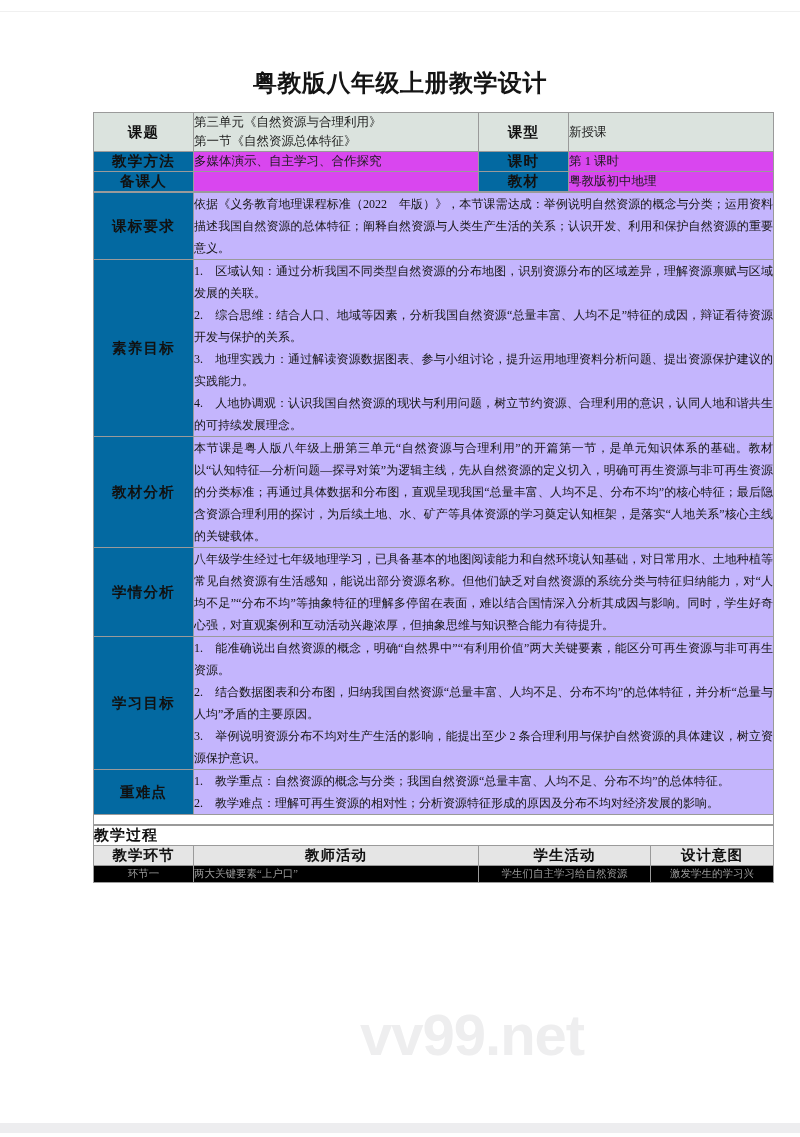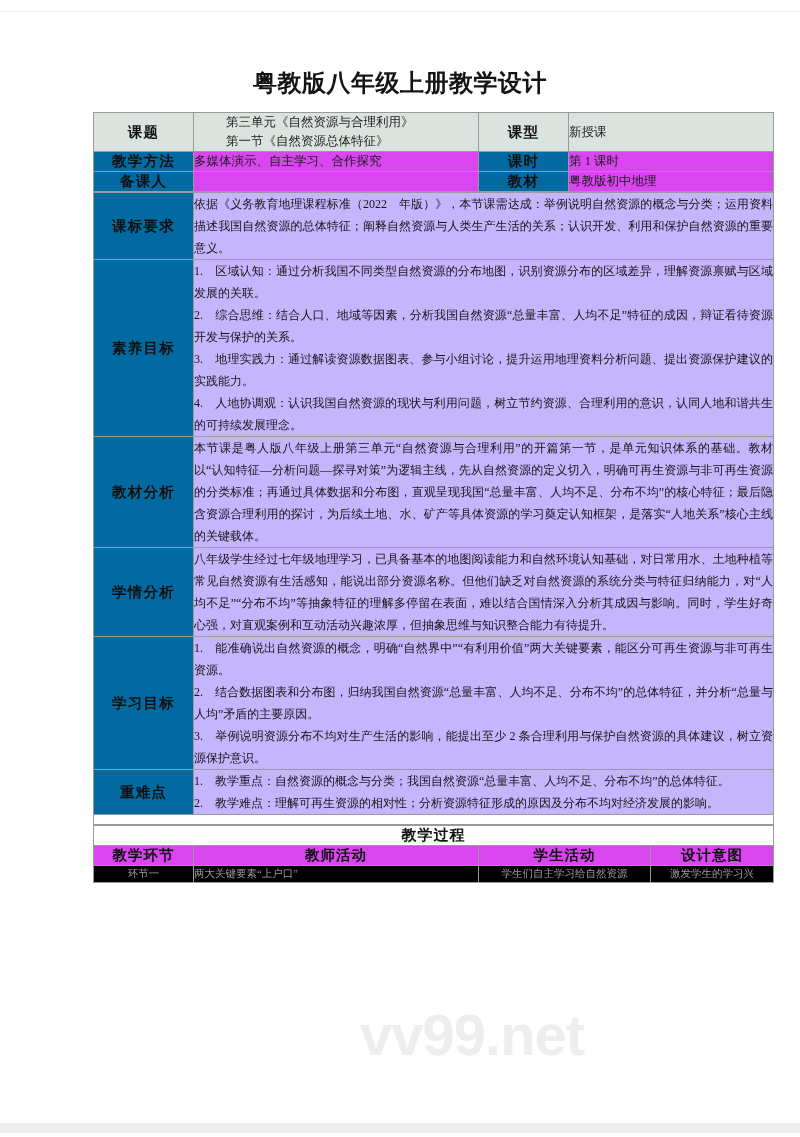--- a/index.html
+++ b/index.html
@@ -120,36 +120,36 @@
   .spacer-row td {
     border-left: 1px solid #9a9a9a;
     border-right: 1px solid #9a9a9a;
     border-top: 1px solid #9a9a9a;
     border-bottom: none;
     height: 9px;
     background: #ffffff;
   }
 
   .process-banner {
-    text-align: center;
+    text-align: left;
     font-weight: bold;
     font-size: 15px;
     letter-spacing: 1px;
     padding: 6px 0 7px 0;
     background: #ffffff;
     color: #111;
   }
 
   .proc-head {
     text-align: center;
     font-weight: bold;
     font-size: 14.5px;
     letter-spacing: 1px;
     padding: 5px 2px;
-    background: #d946ef;
+    background: #e5e5e5;
     color: #111;
   }
 
   .proc-cell {
     font-size: 10.5px;
     line-height: 16px;
     padding: 4px 6px;
     background: #000000;
     color: #9d9d9d;
     white-space: nowrap;
@@ -187,21 +187,21 @@
       <colgroup>
         <col style="width:100px">
         <col style="width:285px">
         <col style="width:90px">
         <col style="width:205px">
       </colgroup>
       <tbody>
         <tr>
           <td class="lbl lbl-tint">课题</td>
           <td class="val val-tint">
-            <div style="white-space:pre-line;margin-left:32px;">第三单元《自然资源与合理利用》
+            <div style="white-space:pre-line;">第三单元《自然资源与合理利用》
 第一节《自然资源总体特征》</div>
           </td>
           <td class="lbl lbl-tint">课型</td>
           <td class="val val-tint">新授课</td>
         </tr>
         <tr>
           <td class="lbl">教学方法</td>
           <td class="val">多媒体演示、自主学习、合作探究</td>
           <td class="lbl">课时</td>
           <td class="val">第 1 课时</td>

